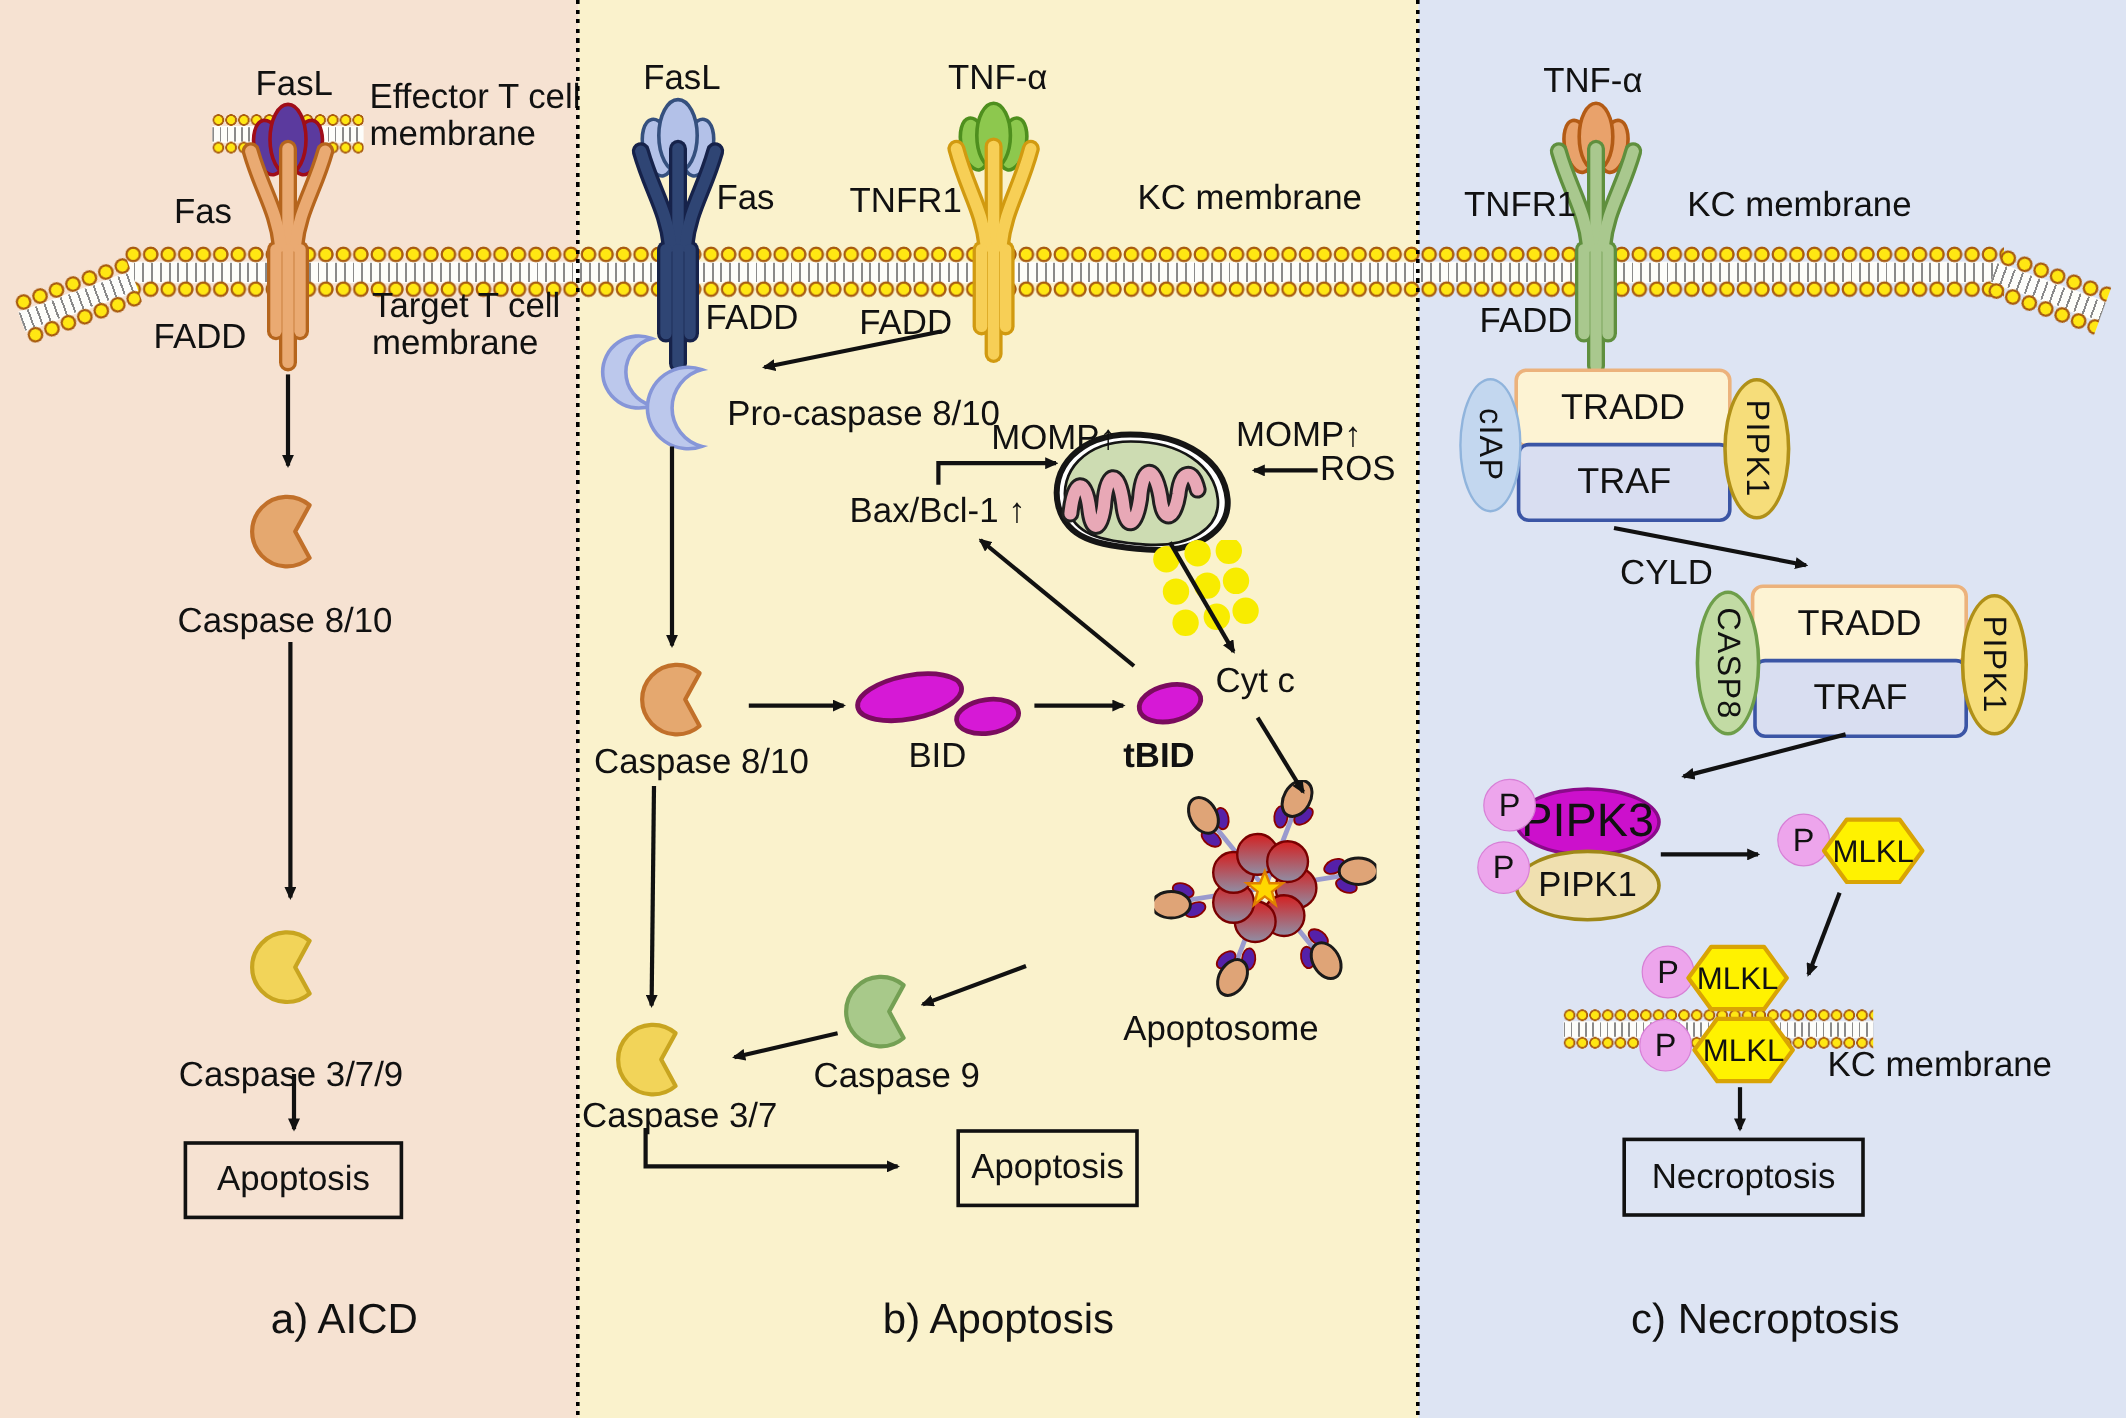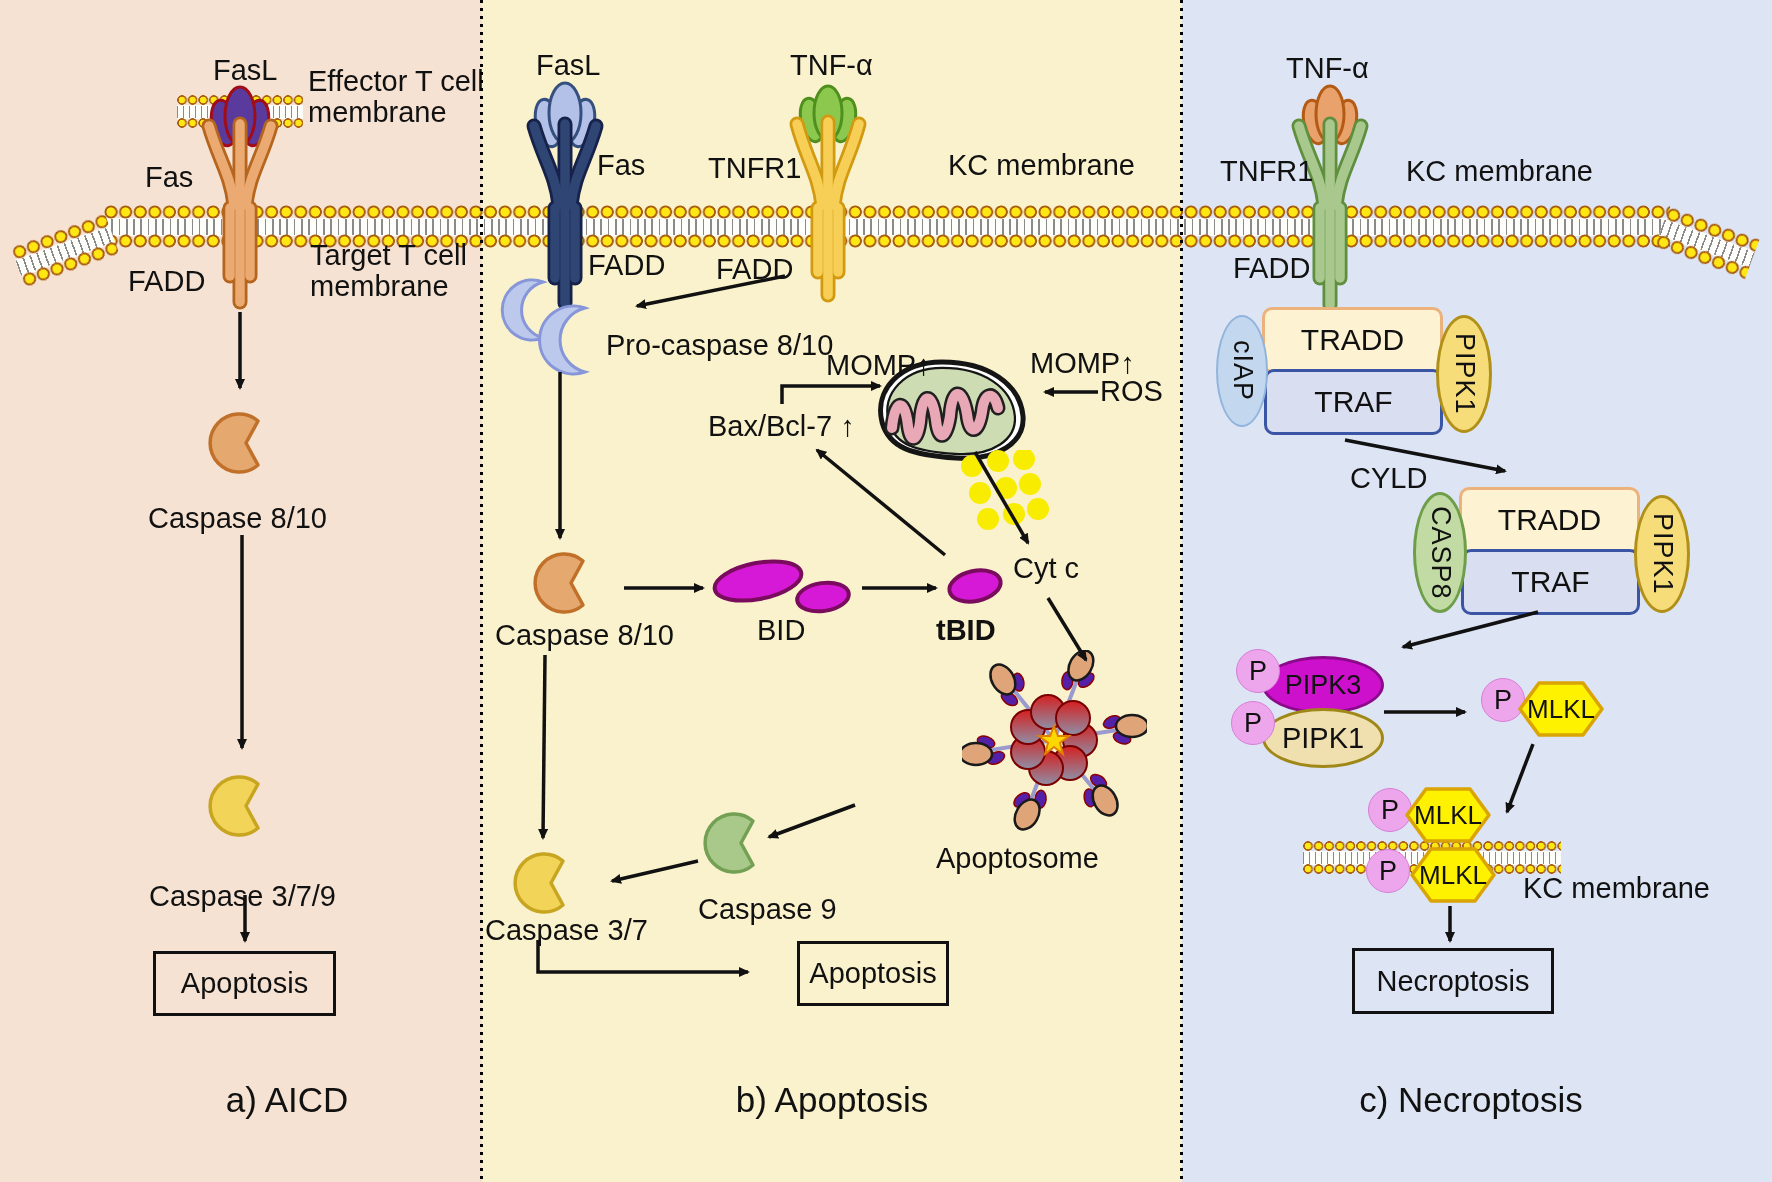--- a/index.html
+++ b/index.html
@@ -255,21 +255,21 @@
   <div class="cbox" style="left:1461px;top:549px;width:173px;height:60px;background:#d9def1;border:3px solid #3b55a5;">
     <span>TRAF</span>
     </div>
   <div class="ell" style="left:1634px;top:495px;width:50px;height:112px;background:#f6dd7a;border:3px solid #b09018;">
     <span class="vtext">PIPK1</span>
     </div>
 
   <div class="pcirc" style="left:1236px;top:649px;">
     <span>P</span>
     </div>
-  <div class="ell" style="left:1262px;top:656px;width:116px;height:52px;background:#cc10cc;border:3px solid #8a0a8a;font-size:27px;">
+  <div class="ell" style="left:1262px;top:656px;width:116px;height:52px;background:#cc10cc;border:3px solid #8a0a8a;font-size:39px;">
     <span>PIPK3</span>
     </div>
   <div class="pcirc" style="left:1231px;top:701px;">
     <span>P</span>
     </div>
   <div class="ell" style="left:1262px;top:708px;width:116px;height:54px;background:#f0e0b0;border:3px solid #a08818;font-size:29px;">
     <span>PIPK1</span>
     </div>
 
   <div class="pcirc" style="left:1481px;top:678px;">
@@ -348,27 +348,27 @@
   <div class="lbl" style="left:597px;top:150px;">Fas</div>
   <div class="lbl" style="left:790px;top:50px;">TNF-α</div>
   <div class="lbl" style="left:708px;top:153px;">TNFR1</div>
   <div class="lbl" style="left:948px;top:150px;">KC membrane</div>
   <div class="lbl" style="left:588px;top:250px;">FADD</div>
   <div class="lbl" style="left:716px;top:254px;">FADD</div>
   <div class="lbl" style="left:606px;top:330px;">Pro-caspase 8/10</div>
   <div class="lbl" style="left:826px;top:350px;">MOMP↑</div>
   <div class="lbl" style="left:1030px;top:348px;">MOMP↑</div>
   <div class="lbl" style="left:1100px;top:376px;">ROS</div>
-  <div class="lbl" style="left:708px;top:411px;">Bax/Bcl-7 ↑</div>
+  <div class="lbl" style="left:708px;top:411px;">Bax/Bcl-1 ↑</div>
   <div class="lbl" style="left:495px;top:620px;">Caspase 8/10</div>
   <div class="lbl" style="left:757px;top:615px;">BID</div>
   <div class="lbl" style="left:936px;top:615px;font-weight:bold;">tBID</div>
   <div class="lbl" style="left:1013px;top:553px;">Cyt c</div>
   <div class="lbl" style="left:936px;top:843px;">Apoptosome</div>
-  <div class="lbl" style="left:698px;top:882px;margin-top:12px;">Caspase 9</div>
+  <div class="lbl" style="left:678px;top:882px;">Caspase 9</div>
   <div class="lbl" style="left:485px;top:915px;">Caspase 3/7</div>
   <div class="box" style="left:797px;top:941px;width:146px;height:59px;">
     <span>Apoptosis</span>
     </div>
   <div class="lbl title ctr" style="left:482px;top:1081px;width:700px;">b) Apoptosis</div>
 
   <div class="lbl" style="left:1286px;top:53px;">TNF-α</div>
   <div class="lbl" style="left:1220px;top:156px;">TNFR1</div>
   <div class="lbl" style="left:1406px;top:156px;">KC membrane</div>
   <div class="lbl" style="left:1233px;top:253px;">FADD</div>

